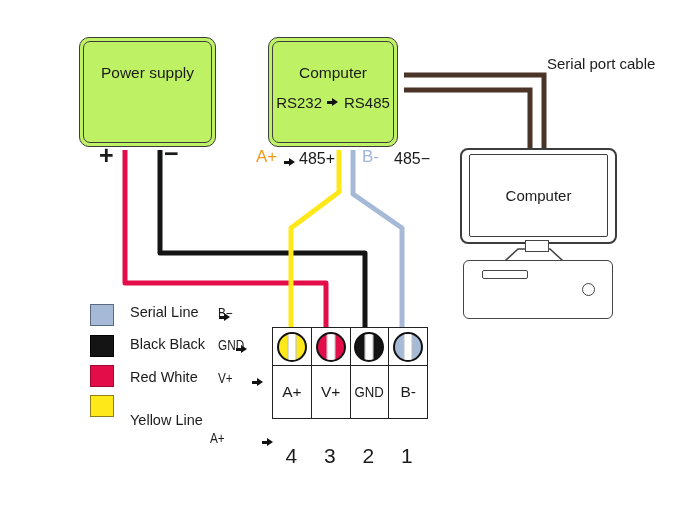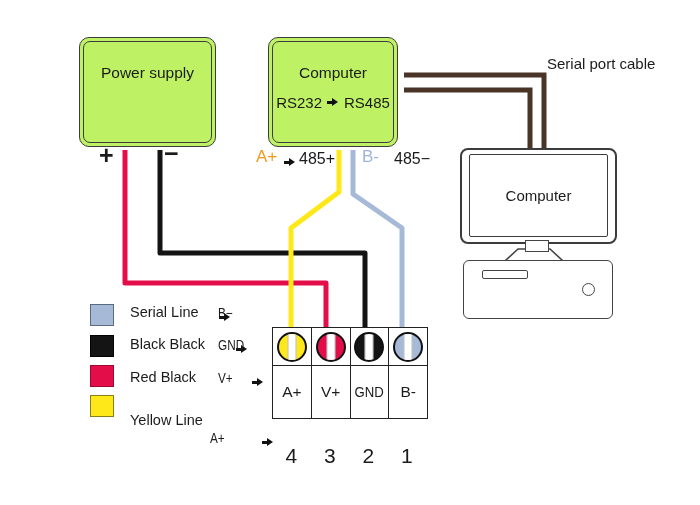--- a/index.html
+++ b/index.html
@@ -175,21 +175,21 @@
     <div class="lrow-text" style="left:130px;top:304px;">Serial Line</div>
     <span class="arr abs" style="left:203px;top:308px;"></span>
     <div class="lrow-text" style="left:218px;top:305px;"><span class="ltarget">B−</span></div>
 
     <div class="lsq" style="top: 335px; border: 1.5px solid rgb(0, 0, 0); background-color: rgb(20, 20, 20);"></div>
     <div class="lrow-text" style="left:130px;top:336px;">Black Black</div>
     <span class="arr abs" style="left:203px;top:340px;"></span>
     <div class="lrow-text" style="left:218px;top:337px;"><span class="ltarget">GND</span></div>
 
     <div class="lsq" style="top: 365px; border: 1.5px solid rgb(160, 8, 48); background-color: rgb(227, 13, 74);"></div>
-    <div class="lrow-text" style="left:130px;top:369px;">Red Black</div>
+    <div class="lrow-text" style="left:130px;top:369px;">Red White</div>
     <span class="arr abs" style="left:203px;top:373px;"></span>
     <div class="lrow-text" style="left:218px;top:370px;"><span class="ltarget">V+</span></div>
 
     <div class="lsq" style="top: 395px; border: 1.5px solid rgb(138, 125, 26); background-color: rgb(255, 232, 26);"></div>
     <div class="lrow-text" style="left:130px;top:412px;">Yellow Line</div>
     <span class="arr abs" style="left:196px;top:433px;"></span>
     <div class="lrow-text" style="left:210px;top:430px;"><span class="ltarget">A+</span></div>
 
   </div>
 </div>

